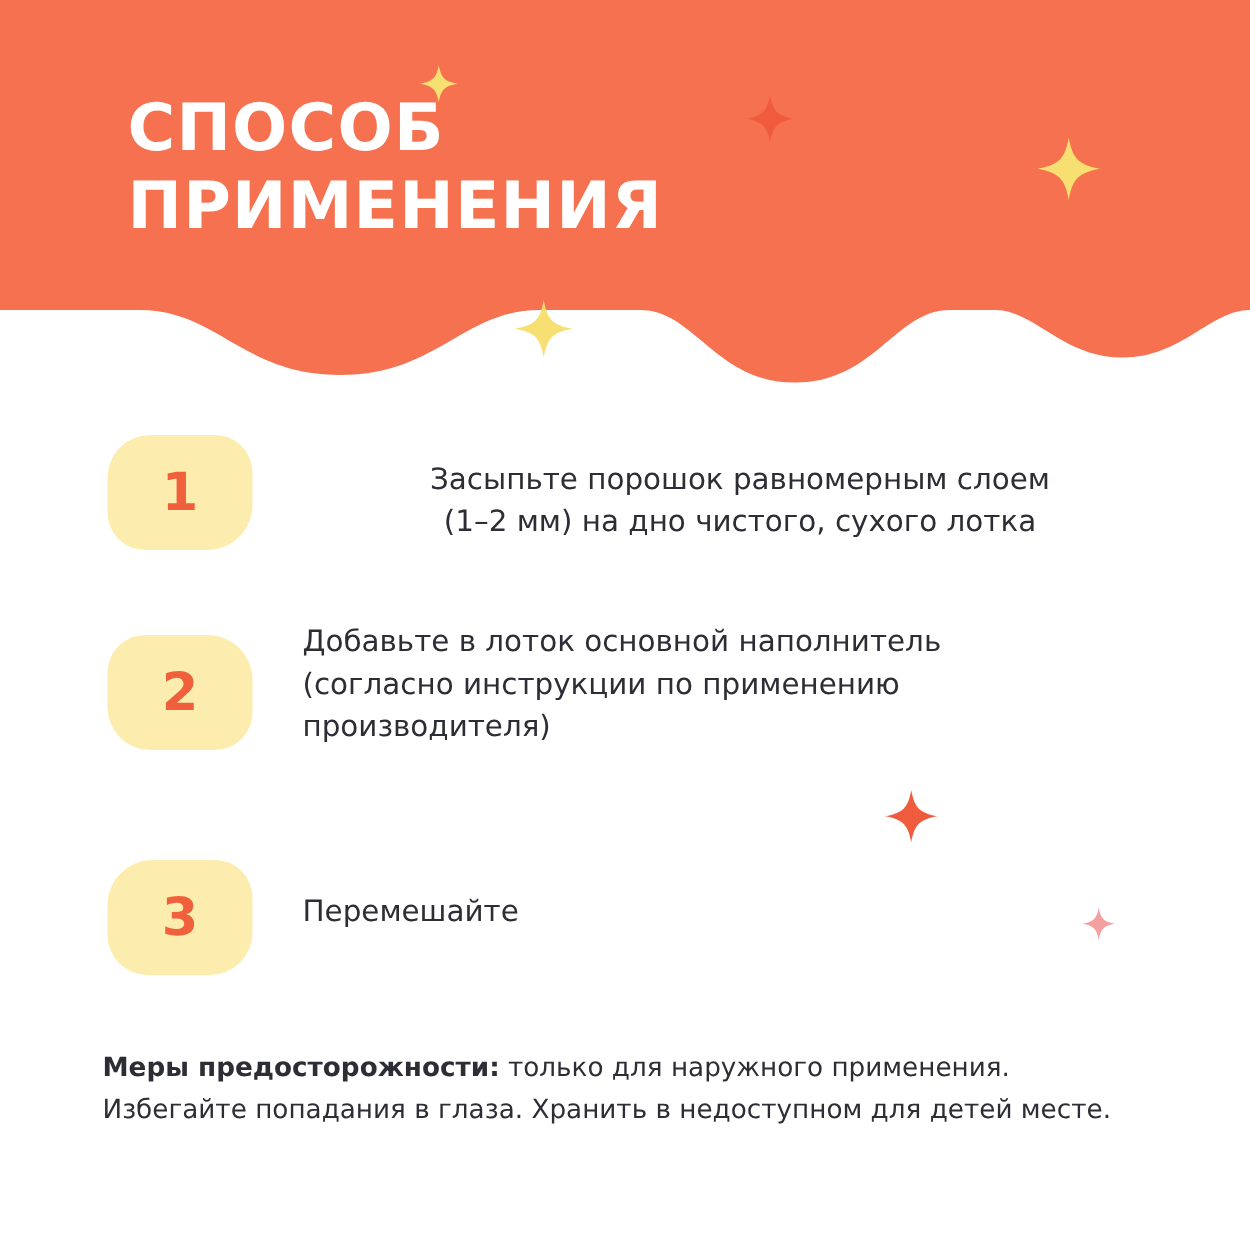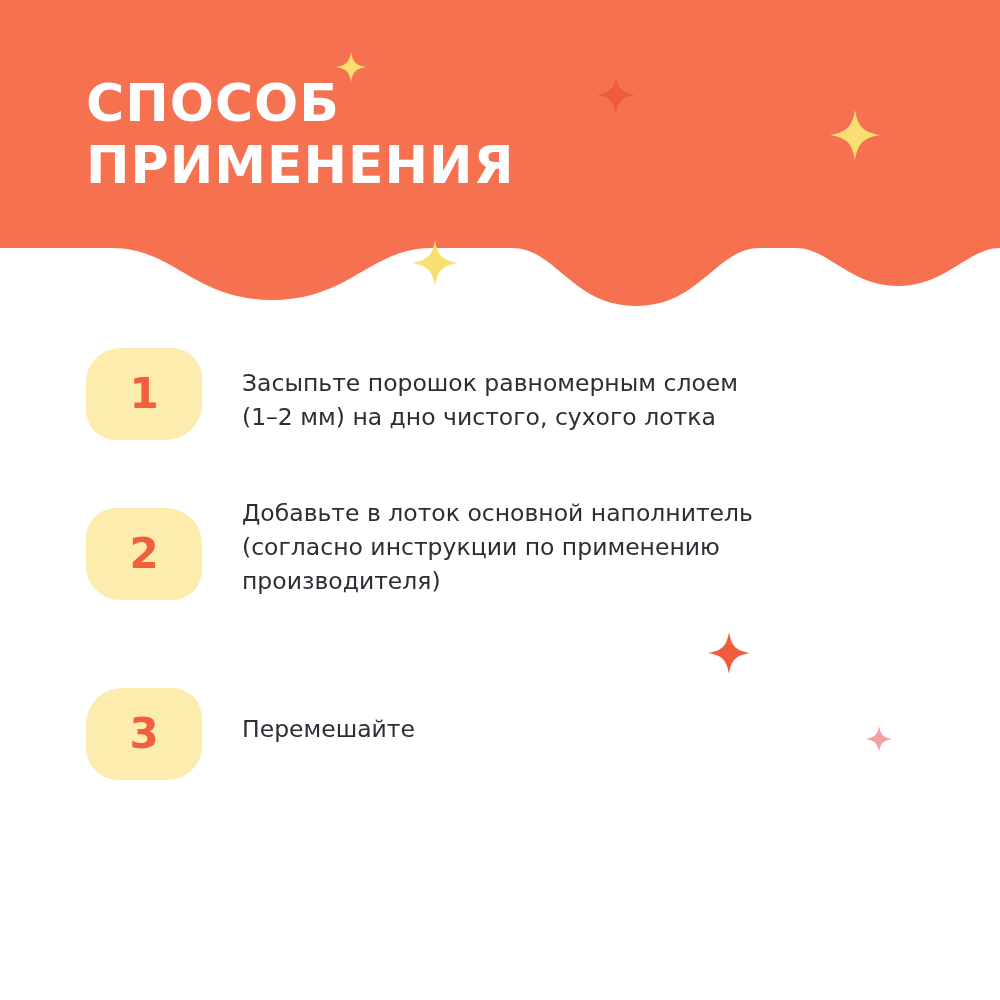--- a/index.html
+++ b/index.html
@@ -33,21 +33,21 @@
   }
   .header-bg {
     position: absolute;
     top: 0;
     left: 0;
     width: 1000px;
     height: 310px;
   }
   .header-title {
     position: absolute;
-    left: 86px;
+    left: 102px;
     top: 72px;
     color: #ffffff;
     font-family: "DejaVu Sans", sans-serif;
     font-weight: bold;
     font-size: 52px;
     line-height: 62px;
     letter-spacing: 1px;
     white-space: pre-line;
     z-index: 3;
   }
@@ -157,21 +157,21 @@
   <svg class="spark" style="left:866px; top:726px; width:26px; height:26px;" viewBox="0 0 100 100">
     <path d="M50,0 C56,34 66,44 100,50 C66,56 56,66 50,100 C44,66 34,56 0,50 C34,44 44,34 50,0 Z" fill="#f4a0a0"></path>
   </svg>
 
   <div class="steps">
 
     <div class="step" style="top:8px;">
       <div class="step-badge b1" style="top:0;">
         <span class="step-num">1</span>
       </div>
-      <div class="step-text" style="top:18px;">Засыпьте порошок равномерным слоем
+      <div class="step-text" style="top:18px;text-align:center;">Засыпьте порошок равномерным слоем
 (1–2 мм) на дно чистого, сухого лотка</div>
     </div>
 
     <div class="step" style="top:168px;">
       <div class="step-badge b2" style="top:0;">
         <span class="step-num">2</span>
       </div>
       <div class="step-text" style="top:-12px;">Добавьте в лоток основной наполнитель
 (согласно инструкции по применению
 производителя)</div>
@@ -179,14 +179,17 @@
 
     <div class="step" style="top:348px;">
       <div class="step-badge b3" style="top:0;">
         <span class="step-num">3</span>
       </div>
       <div class="step-text" style="top:24px;">Перемешайте</div>
     </div>
 
   </div>
 
+  <div class="footnote">
+    <b>Меры предосторожности:</b><span> только для наружного применения. Избегайте попадания в глаза. Хранить в недоступном для детей месте.</span>
+  </div>
 
 </div>
 
 </body></html>

